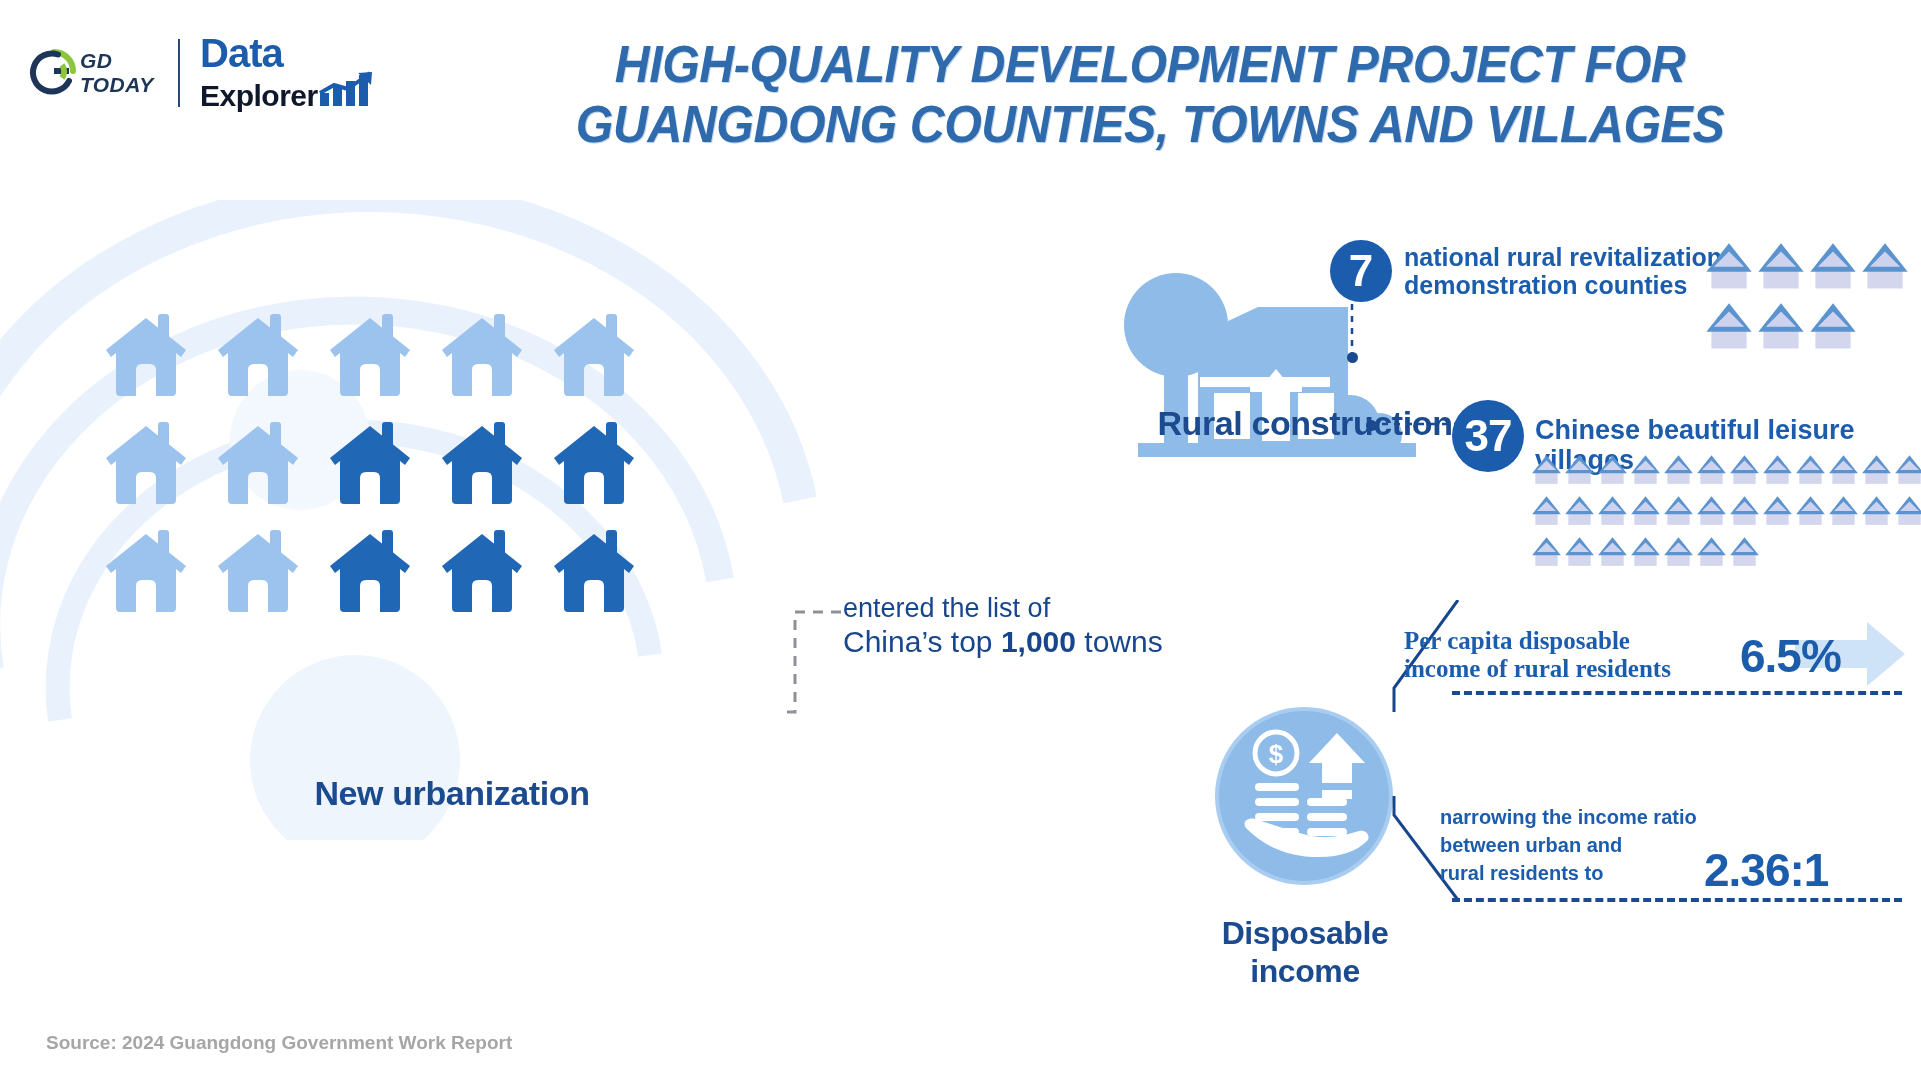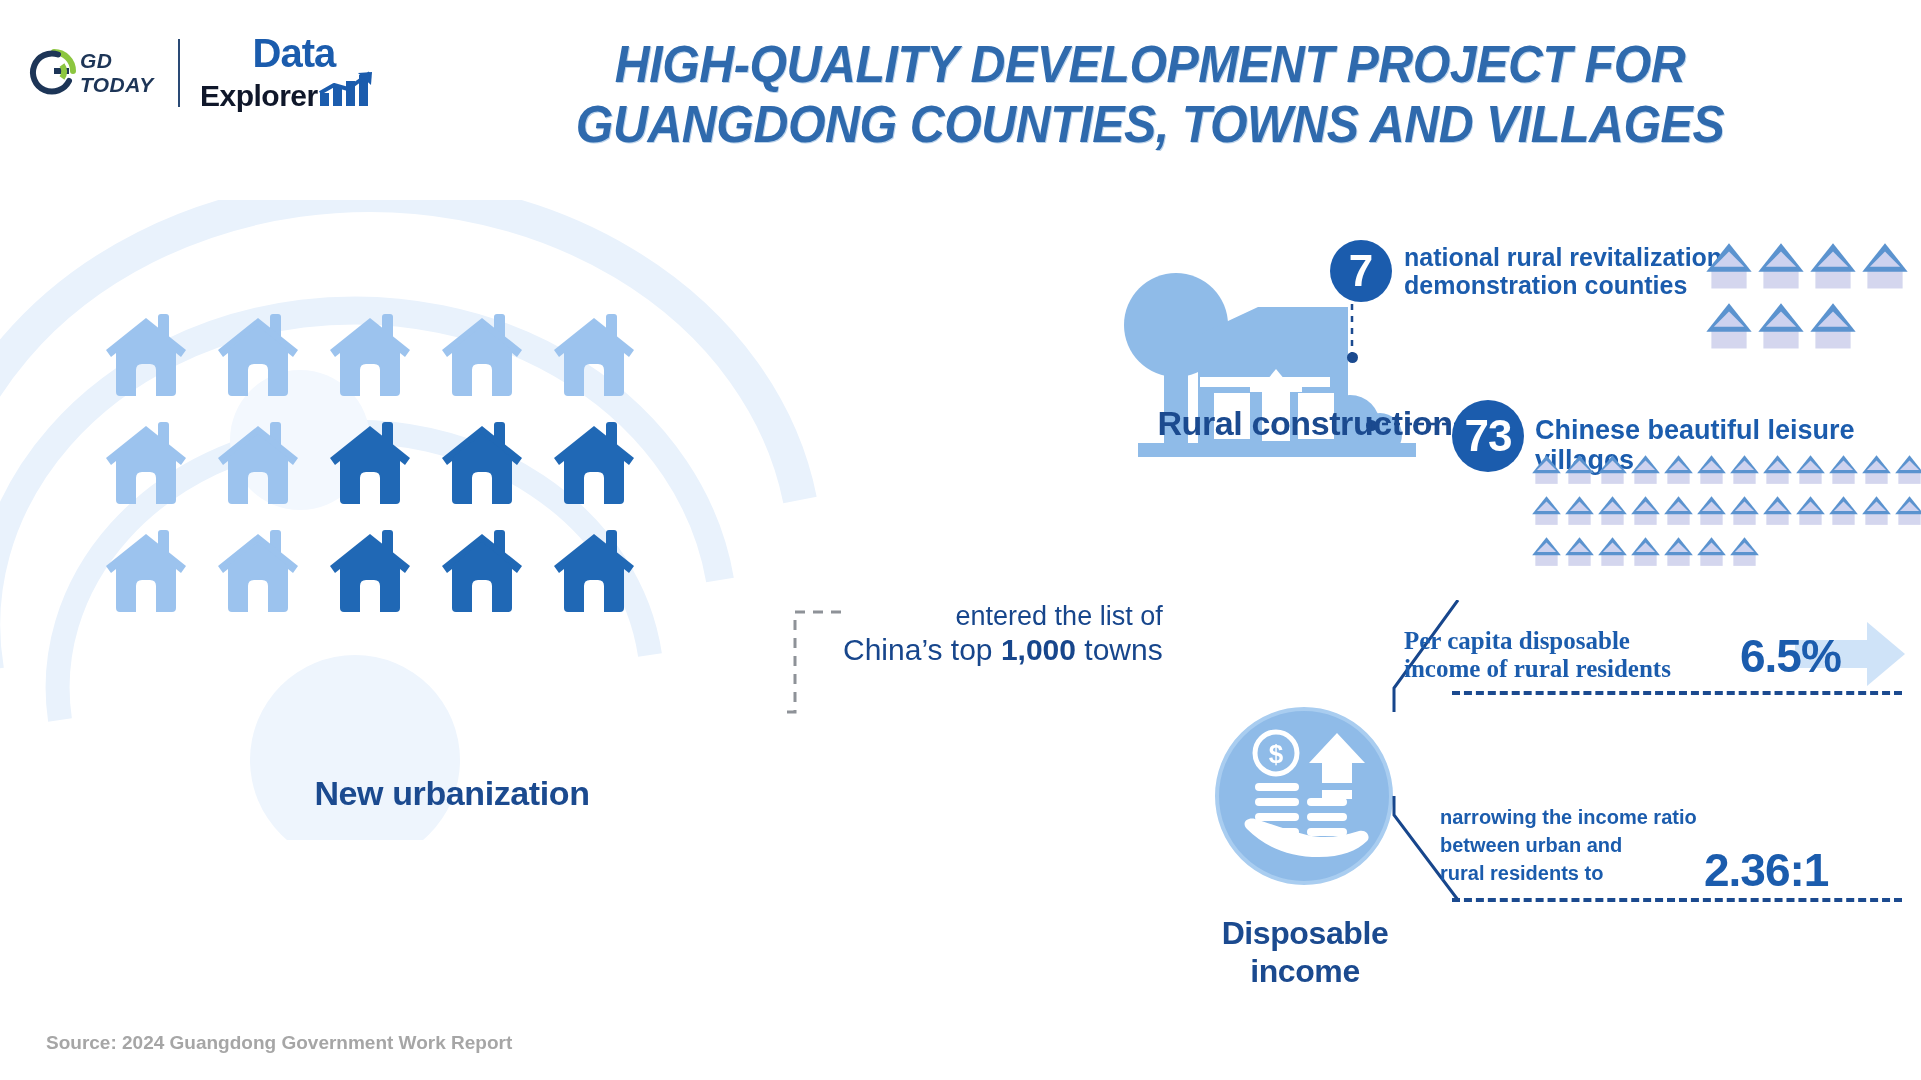--- a/index.html
+++ b/index.html
@@ -13,21 +13,21 @@
 
   
   .arcs { position:absolute; left:0; top:200px; width:860px; height:640px; overflow:hidden; pointer-events:none;}
 
   
   .logo-wrap { position:absolute; left:28px; top:30px; display:flex; align-items:center; height:86px; }
   .gd-logo { display:flex; align-items:center; width:130px;font-style:italic; }
   .gd-mark { width:52px; height:52px; position:relative; margin-bottom:4px;}
   .gd-text { font-size:21px; font-weight:700; color:#1d3557; letter-spacing:.4px; font-family:"Liberation Sans", sans-serif;}
   .divider-v { width:2px; height:68px; background:#2a4a75; margin:0 20px; }
-  .de-logo { display:flex; flex-direction:column; align-items:center; }
+  .de-logo { display:flex; flex-direction:column; align-items:flex-start; }
   .de-line1 { font-size:40px; line-height:36px; font-weight:700; color:#1b5cad; letter-spacing:-1px;}
   .de-line2 { display:flex; align-items:flex-end; }
   .de-exp { font-size:30px; line-height:30px; font-weight:700; color:#0f172a; letter-spacing:-.5px;}
   .de-chart { margin-left:0px; }
 
   .title {
     position:absolute; left:400px; top:34px; width:1500px;
     text-align:center;
     font-family:"Liberation Sans Narrow","Liberation Sans", sans-serif;
     font-size:52px; line-height:60px;
@@ -47,21 +47,21 @@
     position:absolute; font-size:34px; font-weight:700; color:#1b4a8f;
     font-family:"Liberation Sans", sans-serif; letter-spacing:-0.4px;margin-top:9px;
   }
   #new-urb-label { left:222px; top:765px; width:460px; text-align:center; }
 
   
   .callout-112 { position:absolute; left:843px; top:583px; }
   .badge-112 { background:#1d4f9e; color:#fff; padding:7px 18px 9px 18px; display:inline-flex; align-items:baseline; }
   .badge-num { font-size:44px; font-weight:700; line-height:44px; letter-spacing:-1px;}
   .badge-unit { font-size:22px; font-weight:700; margin-left:22px; letter-spacing:-0.3px;}
-  .callout-sub { margin-top:16px; color:#17468c; font-size:27px; line-height:34px; font-weight:400;text-align:right; }
+  .callout-sub { margin-top:8px; color:#17468c; font-size:27px; line-height:34px; font-weight:400; }
   .callout-sub .big { font-size:30px; }
   .callout-sub b { font-weight:700; }
 
   .bracket { position:absolute; left:785px; top:606px; width:58px; height:112px; }
 
   
   .rc-illustration { position:absolute; left:1118px; top:265px; width:320px; height:200px;}
   #rural-label { left:1140px; top:395px; width:330px; text-align:center;}
 
   .circle-badge {
@@ -373,21 +373,21 @@
             <path d="M15.5 8 L24.5 17 L6.5 17 Z" fill="#cdd2ef"></path>
           </svg></div>
         <div class="vhouse"><svg width="52" height="54" viewBox="0 0 31 32">
             <rect x="5" y="18" width="21" height="12" fill="#d4d6ee"></rect>
             <path d="M15.5 3 L29 20 L2 20 Z" fill="#5b93cf"></path>
             <path d="M15.5 8 L24.5 17 L6.5 17 Z" fill="#cdd2ef"></path>
           </svg></div>
       </div>
     </div>
 
-  <div class="circle-badge" id="badge-62">73</div>
+  <div class="circle-badge" id="badge-62">37</div>
   <div class="rc-text" id="txt-62">Chinese beautiful leisure villages</div>
   <div class="vill-grid" id="villages-grid">
       <div class="vrow" style="margin-bottom: 3px;">
         <div class="vhouse"><svg width="33" height="34" viewBox="0 0 31 32">
             <rect x="5" y="18" width="21" height="12" fill="#d4d6ee"></rect>
             <path d="M15.5 3 L29 20 L2 20 Z" fill="#5b93cf"></path>
             <path d="M15.5 8 L24.5 17 L6.5 17 Z" fill="#cdd2ef"></path>
           </svg></div>
         <div class="vhouse"><svg width="33" height="34" viewBox="0 0 31 32">
             <rect x="5" y="18" width="21" height="12" fill="#d4d6ee"></rect>

